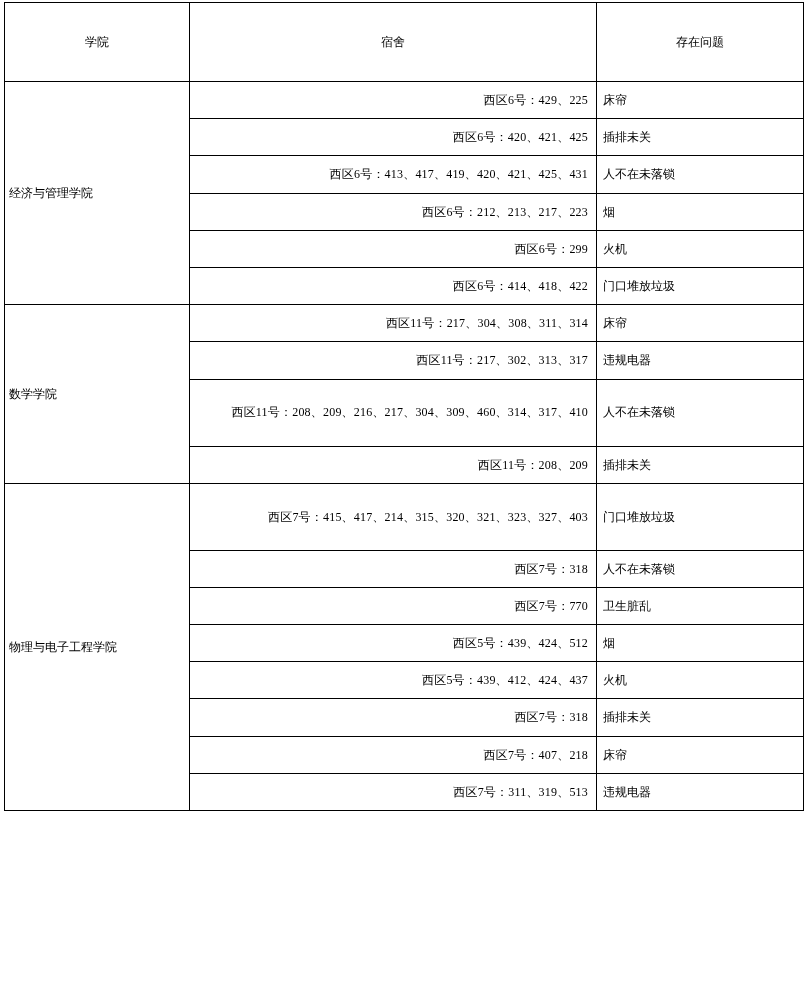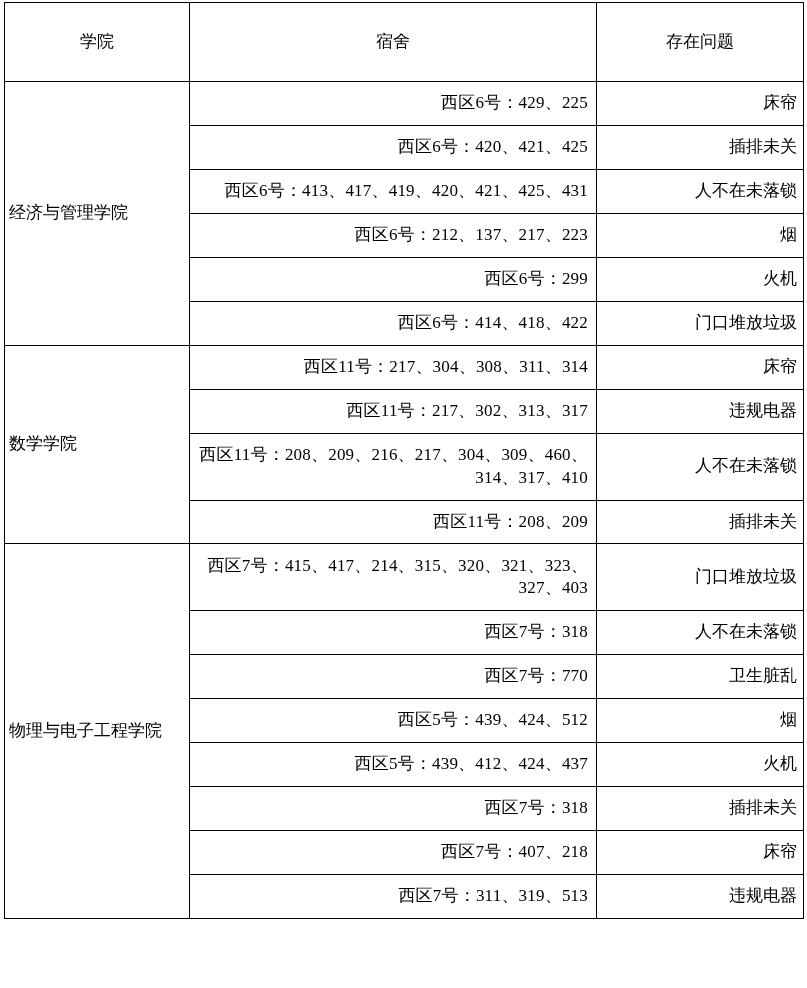--- a/index.html
+++ b/index.html
@@ -25,21 +25,21 @@
     width: 799px;
     margin: 0;
   }
   table.dorm-table col.col-college { width: 185px; }
   table.dorm-table col.col-dorm    { width: 407px; }
   table.dorm-table col.col-issue   { width: 207px; }
 
   table.dorm-table th,
   table.dorm-table td {
     border: 1px solid #000000;
-    font-size: 17px;
+    font-size: 12px;
     line-height: 1.35;
     font-weight: normal;
     vertical-align: middle;
   }
   thead th {
     height: 76px;
     text-align: center;
     font-size: 19px;
     font-weight: bold;
   }
@@ -48,21 +48,21 @@
     font-size: 18px;
     padding: 0 4px;
   }
   td.dorm {
     text-align: right;
     padding: 10px 8px 10px 8px;
     font-size: 17px;
     letter-spacing: 0.2px;
   }
   td.issue {
-    text-align: right;
+    text-align: left;
     padding: 10px 6px;
     font-size: 17px;
   }
   .row-tall td.dorm, .row-tall td.issue { height: 46px; }
 </style>
 </head>
 <body>
 
 <div class="sheet">
   <table class="dorm-table">
@@ -87,21 +87,21 @@
       </tr>
       <tr>
         <td class="dorm">西区6号：420、421、425</td>
         <td class="issue">插排未关</td>
       </tr>
       <tr>
         <td class="dorm">西区6号：413、417、419、420、421、425、431</td>
         <td class="issue">人不在未落锁</td>
       </tr>
       <tr>
-        <td class="dorm">西区6号：212、137、217、223</td>
+        <td class="dorm">西区6号：212、213、217、223</td>
         <td class="issue">烟</td>
       </tr>
       <tr>
         <td class="dorm">西区6号：299</td>
         <td class="issue">火机</td>
       </tr>
       <tr>
         <td class="dorm">西区6号：414、418、422</td>
         <td class="issue">门口堆放垃圾</td>
       </tr>

